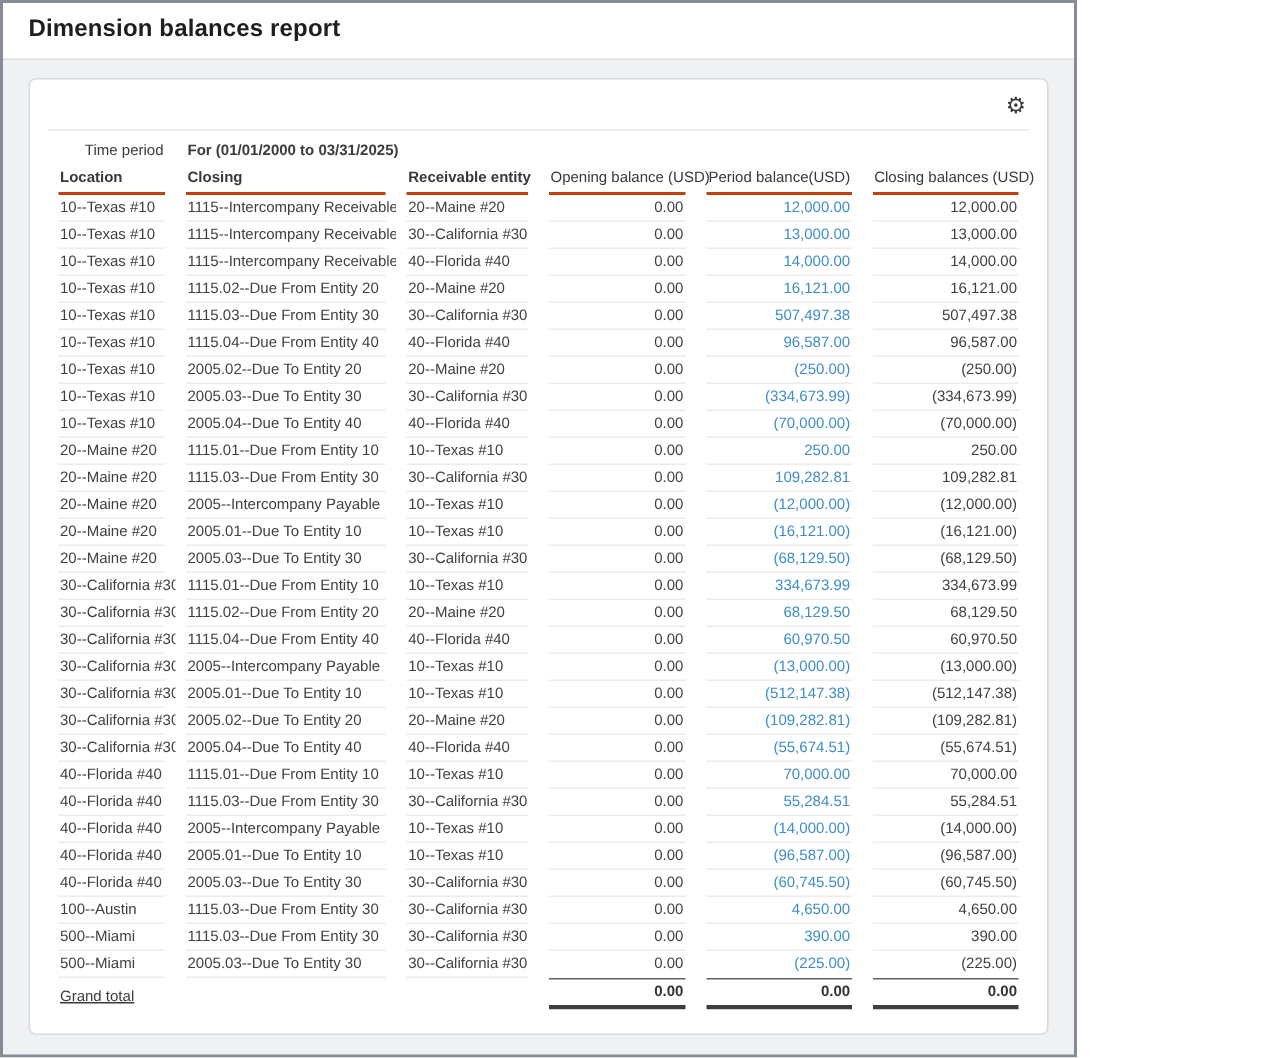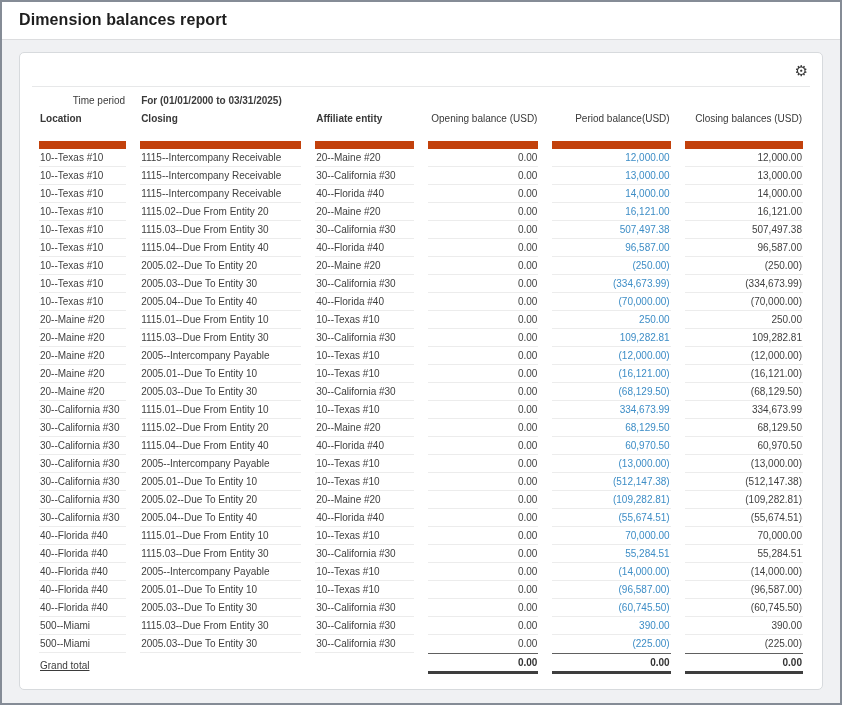--- a/index.html
+++ b/index.html
@@ -1,18 +1,18 @@
 <!DOCTYPE html>
 <html><head>
 <meta charset="utf-8">
 <style>
   html, body { margin: 0; padding: 0; background: #ffffff; }
   * { box-sizing: border-box; }
   .window {
-    width: 842px; height: 705px;
+    width: 718px; height: 705px;
     border: 2px solid #858c96;
     background: #f0f1f3;
     font-family: "Liberation Sans", sans-serif;
     display: flex; flex-direction: column;
     overflow: hidden;
   }
   .titlebar {
     background: #ffffff;
     padding: 9px 17px 10px;
     border-bottom: 1px solid #dcdddf;
@@ -45,22 +45,22 @@
     margin-top: 6px;
     font-size: 10px; color: #3f3f3f;
   }
   th, td { padding: 0 7px; font-weight: normal; vertical-align: bottom; }
   .cl { padding: 3px 1px 3px; line-height: 11px; border-bottom: 1px solid #ececec; }
   .meta .ml { padding: 2px 1px 3px; line-height: 11px; color: #3b3b3b; display: block; }
   .meta th { border-bottom: none; }
   .t-right { text-align: right; }
   .t-left { text-align: left; font-weight: bold; }
   thead .head .cl {
-    border-bottom: 8px solid #c2410c;
-    padding: 4px 1px 17px;
+    border-bottom: 2px solid #c2410c;
+    padding: 4px 1px 4px;
     color: #383838;
     white-space: nowrap;
   }
   td.num, th.num { text-align: right; }
   th.num .cl { text-align: right; }
   td { white-space: nowrap; overflow: hidden; }
   a.drill {
     color: #3d8dc6; text-decoration: none; cursor: pointer;
   }
   tbody tr:last-child td.num .cl { border-bottom-color: transparent; }
@@ -105,21 +105,21 @@
               </th>
           </tr>
           <tr class="head">
             <th class="t-left">
                 <div class="cl">Location</div>
               </th>
             <th class="t-left">
                 <div class="cl">Closing</div>
               </th>
             <th class="t-left">
-                <div class="cl">Affiliate entity</div>
+                <div class="cl">Receivable entity</div>
               </th>
             <th class="num">
                 <div class="cl">Opening balance (USD)</div>
               </th>
             <th class="num">
                 <div class="cl">Period balance(USD)</div>
               </th>
             <th class="num">
                 <div class="cl">Closing balances (USD)</div>
               </th>
@@ -641,20 +641,40 @@
               </td>
               <td class="num">
                 <div class="cl"><a class="drill">(60,745.50)</a></div>
               </td>
               <td class="num">
                 <div class="cl">(60,745.50)</div>
               </td>
             </tr>
             <tr>
               <td>
+                <div class="cl">100--Austin</div>
+              </td>
+              <td>
+                <div class="cl">1115.03--Due From Entity 30</div>
+              </td>
+              <td>
+                <div class="cl">30--California #30</div>
+              </td>
+              <td class="num">
+                <div class="cl">0.00</div>
+              </td>
+              <td class="num">
+                <div class="cl"><a class="drill">4,650.00</a></div>
+              </td>
+              <td class="num">
+                <div class="cl">4,650.00</div>
+              </td>
+            </tr>
+            <tr>
+              <td>
                 <div class="cl">500--Miami</div>
               </td>
               <td>
                 <div class="cl">1115.03--Due From Entity 30</div>
               </td>
               <td>
                 <div class="cl">30--California #30</div>
               </td>
               <td class="num">
                 <div class="cl">0.00</div>

